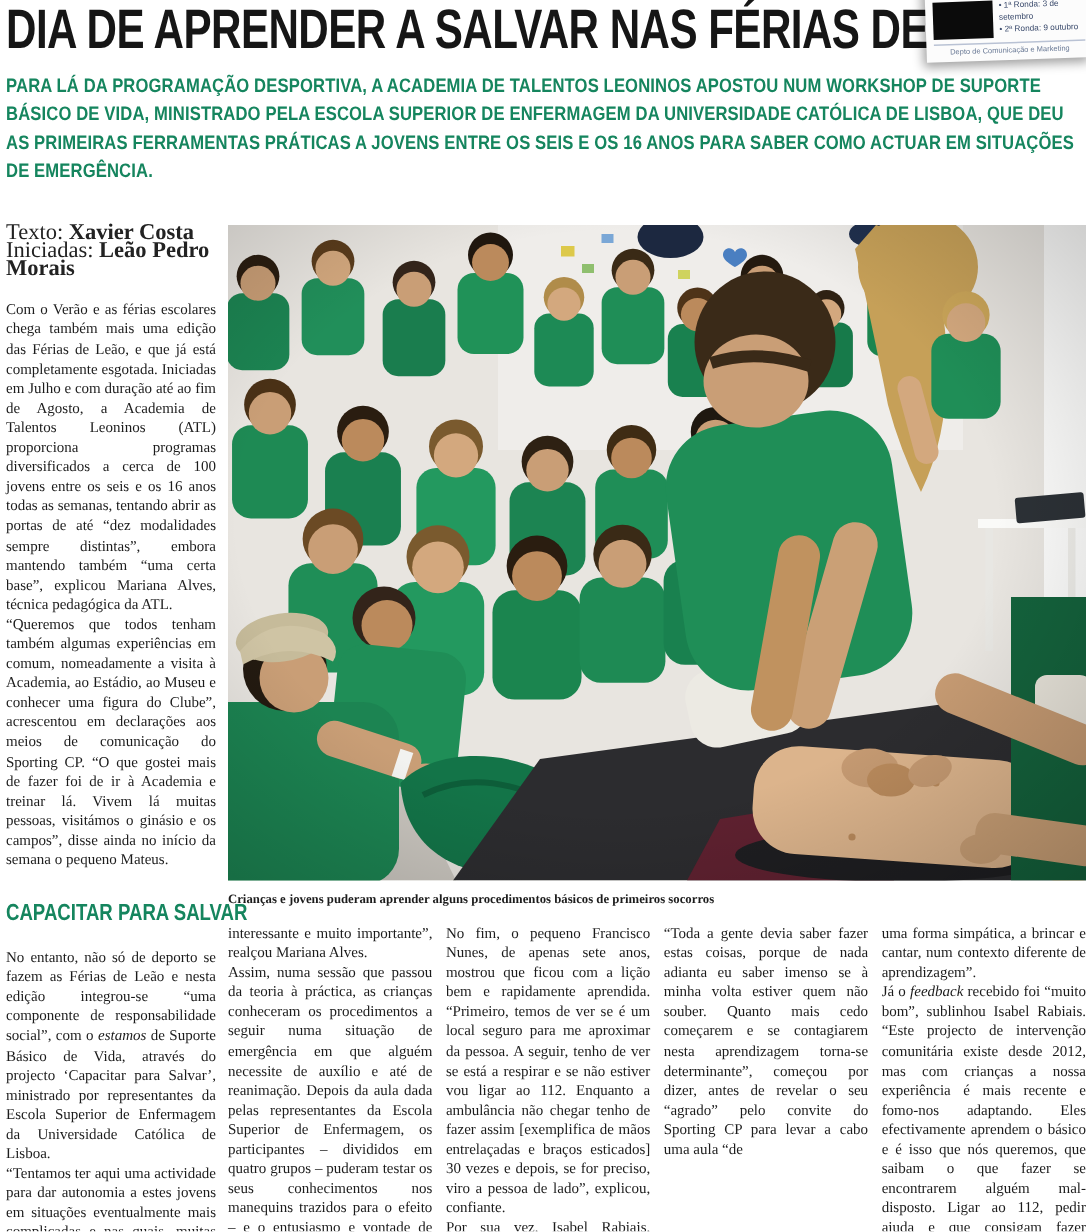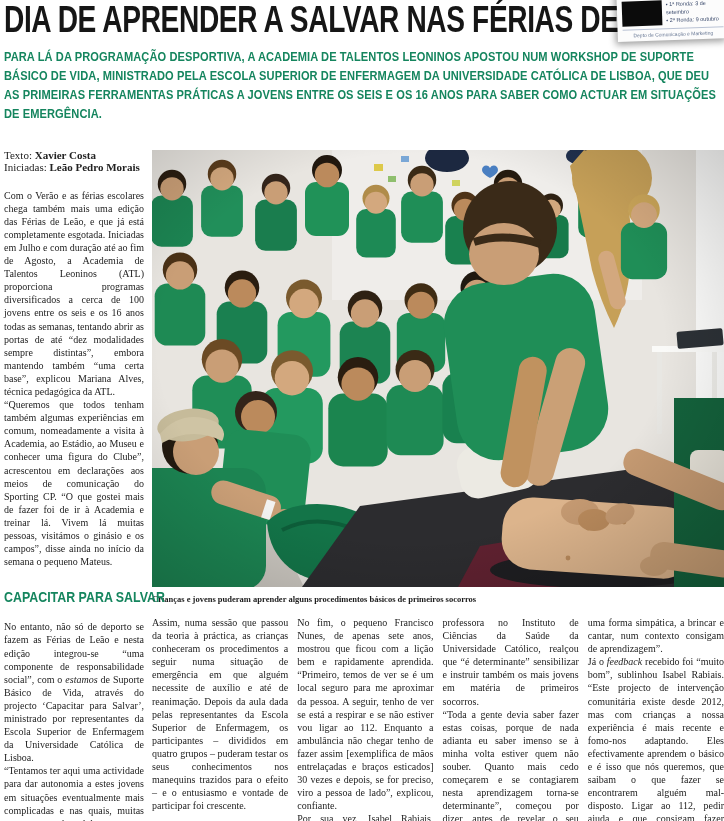--- a/index.html
+++ b/index.html
@@ -52,21 +52,21 @@
   .ct-row{display:flex;gap:4px;align-items:flex-start;}
   .ct-black{width:40px;height:25px;background:#0b0b0b;flex:none;}
   .ct-list{list-style:none;margin:0;padding:0;font-size:5.5px;line-height:8px;color:#39496b;}
   .ct-list li::before{content:"• ";color:#39496b;}
   .ct-footer{
     border-top:1px solid #b9c2d4;
     margin-top:3px;padding-top:2px;
     font-size:5px;color:#6a7a96;text-align:center;
   }
   
-  .byline{font-size:11px;line-height:11.8px;margin:0 0 15px 0;color:#222;}
+  .byline{font-size:15px;line-height:11.8px;margin:0 0 15px 0;color:#222;}
   .byline b{font-weight:700;}
   
   .content{display:flex;margin-top:27px;}
   .col-left{width:140px;flex:none;margin-right:8px;}
   .main-right{flex:1;min-width:0;}
   .body-text p{
     margin:0;
     font-size:10px;
     line-height:13.1px;
     text-align:justify;
@@ -265,30 +265,30 @@
             <ellipse cx="502" cy="416" rx="14" ry="10" fill="#caa076"></ellipse>
           </g>
 
           <rect width="576" height="437" fill="url(#vig)"></rect>
         </svg>
         <figcaption>Crianças e jovens puderam aprender alguns procedimentos básicos de primeiros socorros</figcaption>
       </figure>
 
       <div class="bottom-cols body-text">
         <div class="bcol">
+          <p>interessante e muito importante”, realçou Mariana Alves.</p>
           <p>Assim, numa sessão que passou da teoria à práctica, as crianças conheceram os procedimentos a seguir numa situação de emergência em que alguém necessite de auxílio e até de reanimação. Depois da aula dada pelas representantes da Escola Superior de Enfermagem, os participantes – divididos em quatro grupos – puderam testar os seus conhecimentos nos manequins trazidos para o efeito – e o entusiasmo e vontade de participar foi crescente.</p>
         </div>
         <div class="bcol">
           <p>No fim, o pequeno Francisco Nunes, de apenas sete anos, mostrou que ficou com a lição bem e rapidamente aprendida. “Primeiro, temos de ver se é um local seguro para me aproximar da pessoa. A seguir, tenho de ver se está a respirar e se não estiver vou ligar ao 112. Enquanto a ambulância não chegar tenho de fazer assim [exemplifica de mãos entrelaçadas e braços esticados] 30 vezes e depois, se for preciso, viro a pessoa de lado”, explicou, confiante.</p>
           <p>Por sua vez, Isabel Rabiais, coordenadora do projecto e</p>
         </div>
         <div class="bcol">
-          <p>professora no Instituto de Ciências da Saúde da Universidade Católico, realçou que “é determinante” sensibilizar e instruir também os mais jovens em matéria de primeiros socorros.</p>
           <p>“Toda a gente devia saber fazer estas coisas, porque de nada adianta eu saber imenso se à minha volta estiver quem não souber. Quanto mais cedo começarem e se contagiarem nesta aprendizagem torna-se determinante”, começou por dizer, antes de revelar o seu “agrado” pelo convite do Sporting CP para levar a cabo uma aula “de</p>
         </div>
         <div class="bcol">
-          <p>uma forma simpática, a brincar e cantar, num contexto consigam de aprendizagem”.</p>
+          <p>uma forma simpática, a brincar e cantar, num contexto diferente de aprendizagem”.</p>
           <p>Já o <i>feedback</i> recebido foi “muito bom”, sublinhou Isabel Rabiais. “Este projecto de intervenção comunitária existe desde 2012, mas com crianças a nossa experiência é mais recente e fomo-nos adaptando. Eles efectivamente aprendem o básico e é isso que nós queremos, que saibam o que fazer se encontrarem alguém mal-disposto. Ligar ao 112, pedir ajuda e que consigam fazer alguma coisa, porque faz mesmo a diferença”, sentenciou.</p>
         </div>
       </div>
     </div>
   </div>
 </div>
 
 </body></html>

